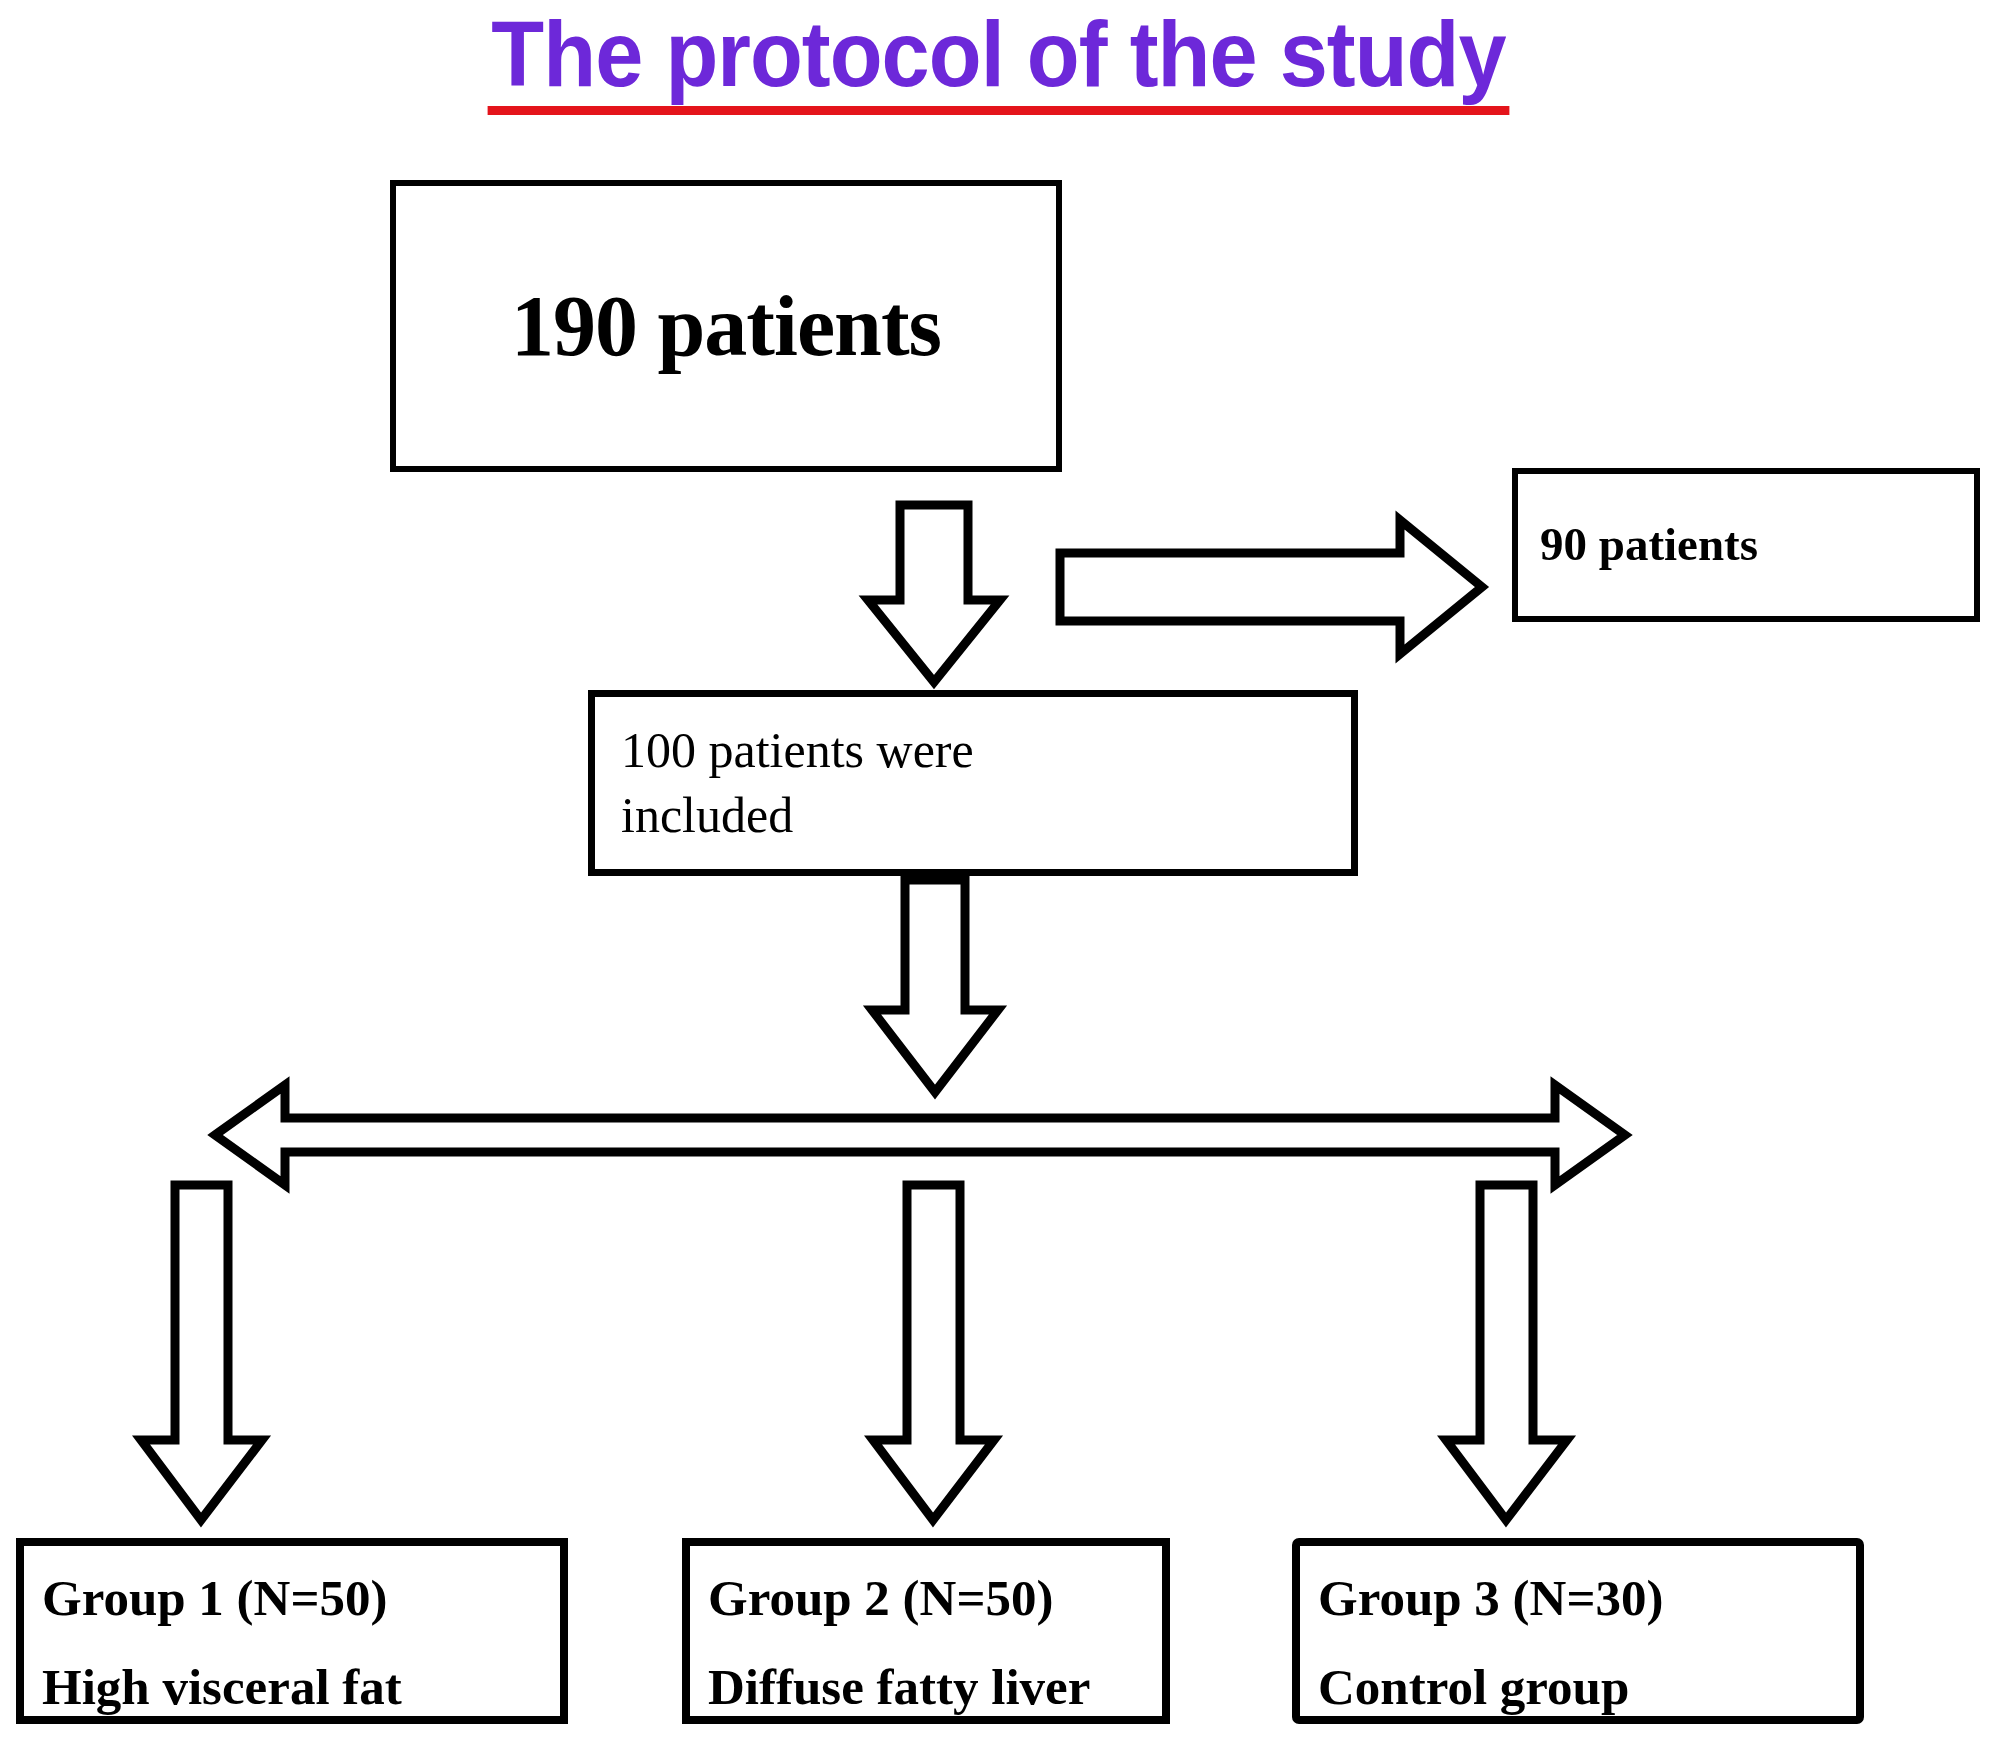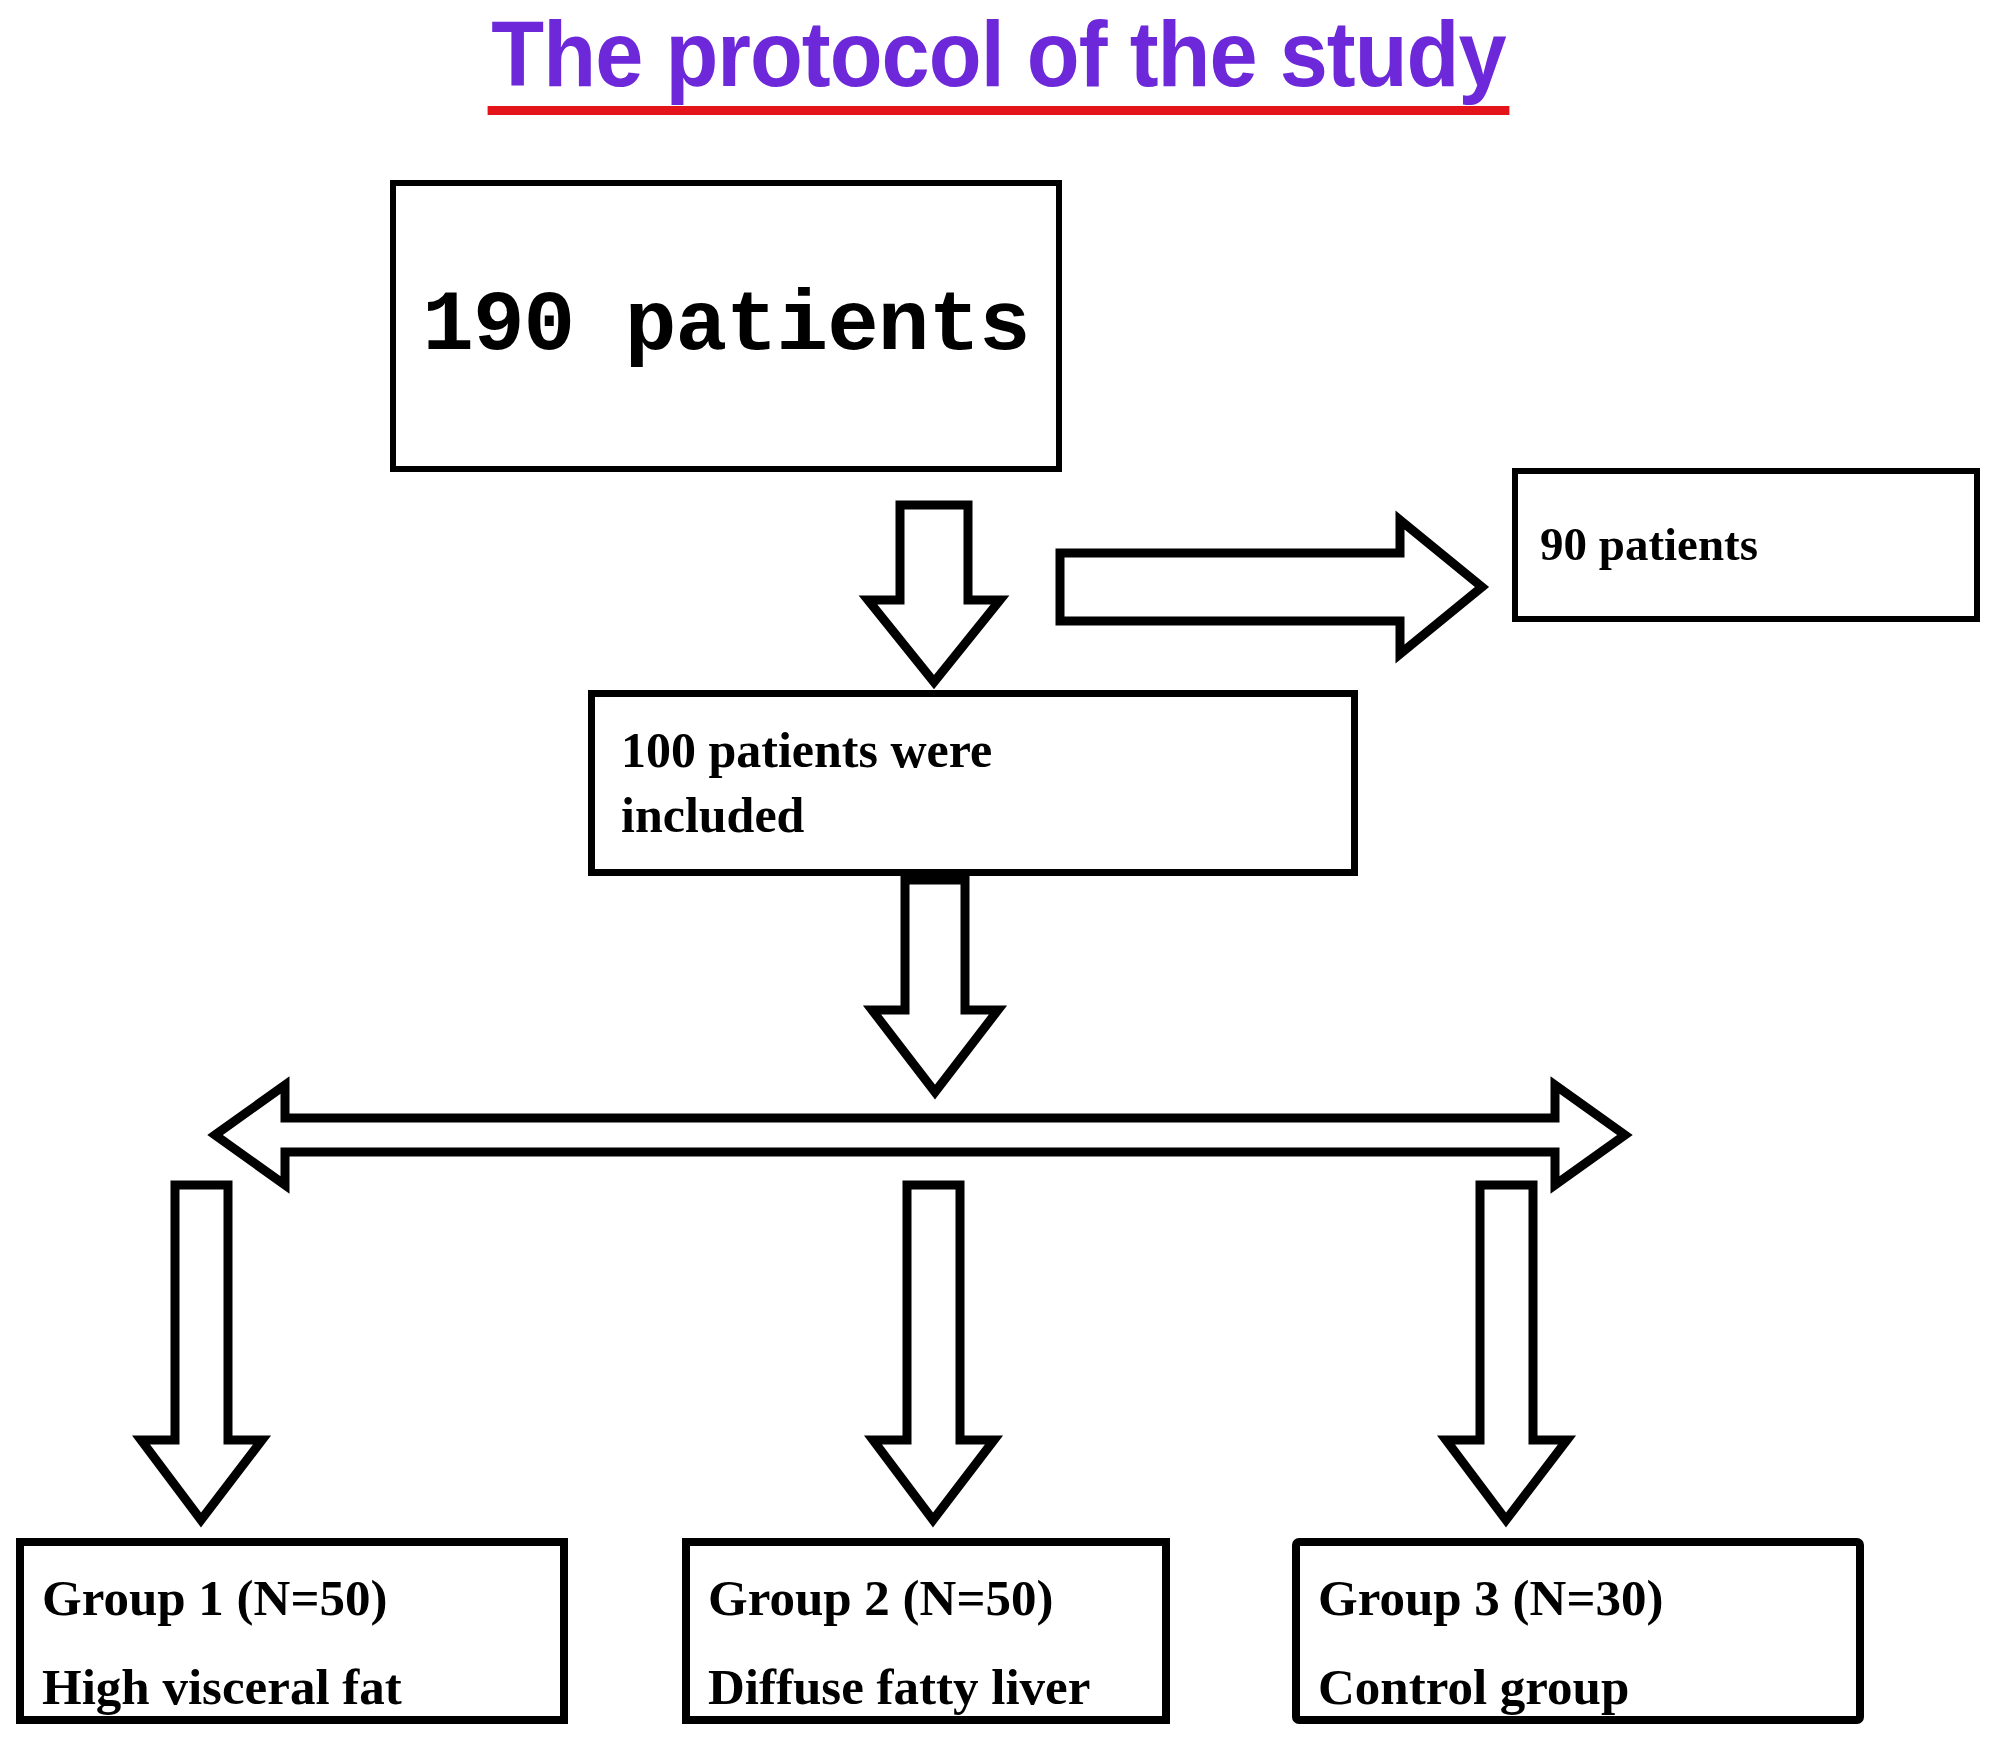--- a/index.html
+++ b/index.html
@@ -57,21 +57,21 @@
 
   
   #box-190 {
     left: 390px;
     top: 180px;
     width: 672px;
     height: 292px;
     border-width: 6px;
   }
   #box-190 .label {
-    font-family: Liberation Mono, monospace;
+    font-family: Liberation Serif, serif;
     font-weight: bold;
     font-size: 86px;
     line-height: 1.05;
     text-align: center;
     letter-spacing: -1px;
   }
 
   
   #box-excluded {
     left: 1512px;
@@ -92,21 +92,21 @@
   
   #box-included {
     left: 588px;
     top: 690px;
     width: 770px;
     height: 186px;
     border-width: 7px;
   }
   #box-included .label {
     font-family: "Liberation Serif", serif;
-    font-weight: bold;
+    font-weight: normal;
     font-size: 50px;
     line-height: 1.30;
     text-align: left;
     padding-left: 26px;
   }
 
   
   .group-box {
     top: 1538px;
     height: 186px;

